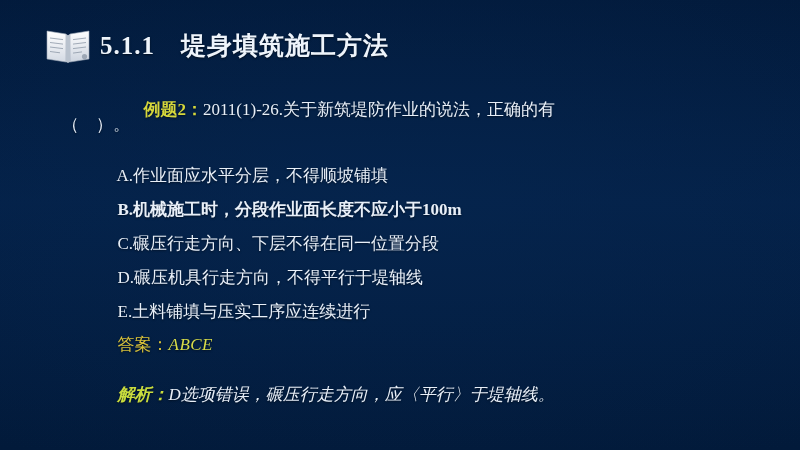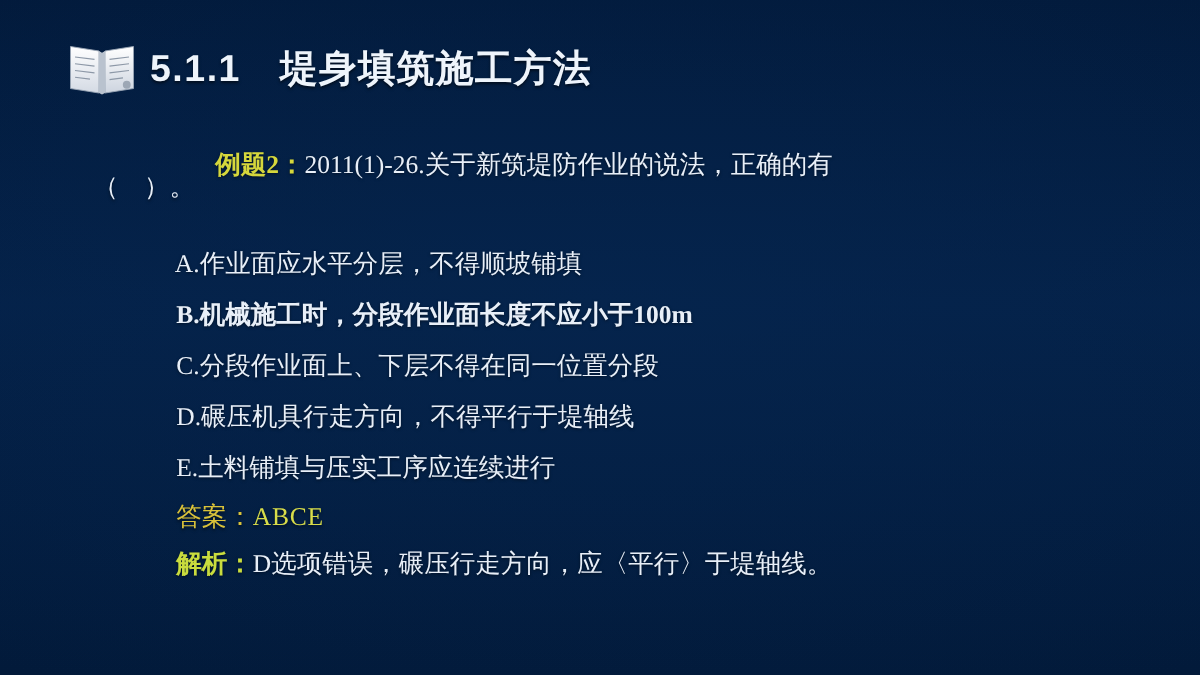--- a/index.html
+++ b/index.html
@@ -37,21 +37,21 @@
 
   .book-icon {
     width: 48px;
     height: 40px;
     flex: 0 0 auto;
     display: block;
     margin-right: 8px;
   }
 
   .title-text {
-    font-family: Liberation Sans, sans-serif;
+    font-family: Liberation Serif, serif;
     font-size: 25px;
     font-weight: bold;
     color: #eef4fb;
     letter-spacing: 1px;
     white-space: pre;
     text-shadow: 0 1px 2px rgba(0,0,0,.55);
   }
 
   
   .body-block {
@@ -73,35 +73,36 @@
   .q-line-1 { position: absolute; left: 92px;  top: 4px; }
   .q-line-2 { position: absolute; left: 62px;  top: 36px; }
 
   .opt-a { position: absolute; left: 92px; top: 70px; }
   .opt-b { position: absolute; left: 92px; top: 104px; font-weight: bold; }
   .opt-c { position: absolute; left: 92px; top: 138px; }
   .opt-d { position: absolute; left: 92px; top: 172px; text-align: right; }
   .opt-e { position: absolute; left: 92px; top: 206px; text-align: right; }
 
   .ans-line { position: absolute; left: 92px; top: 239px; }
-  .exp-line { position: absolute; left: 92px; top: 270px; }
+  .exp-line { position: absolute; left: 92px; top: 289px; font-style: italic; }
 
   .lead-yellow {
     color: #d5d73c;
     font-weight: bold;
     margin-left: 26px;
   }
   .lead-gold {
     color: #d9c23a;
     font-weight: normal;
   }
   .ans-value {
     color: #d7dc4a;
     font-weight: normal;
     letter-spacing: .5px;
+    font-style: italic;
   }
   .exp-label {
     color: #c9dc3e;
     font-weight: bold;
   }
   .plain { color: #e8eff8; margin-top: 34px; }
 </style>
 </head>
 <body>
 
@@ -156,21 +157,21 @@
 
     <div class="line opt-a">
       <span>A.</span><span>作业面应水平分层，不得顺坡铺填</span>
     </div>
 
     <div class="line opt-b">
       <span>B.</span><span>机械施工时，分段作业面长度不应小于100m</span>
     </div>
 
     <div class="line opt-c">
-      <span>C.</span><span>分段作业面上、下层不得在同一位置分段</span>
+      <span>C.</span><span>碾压行走方向、下层不得在同一位置分段</span>
     </div>
 
     <div class="line opt-d">
       <span>D.</span><span>碾压机具行走方向，不得平行于堤轴线</span>
     </div>
 
     <div class="line opt-e">
       <span>E.</span><span>土料铺填与压实工序应连续进行</span>
     </div>
 

